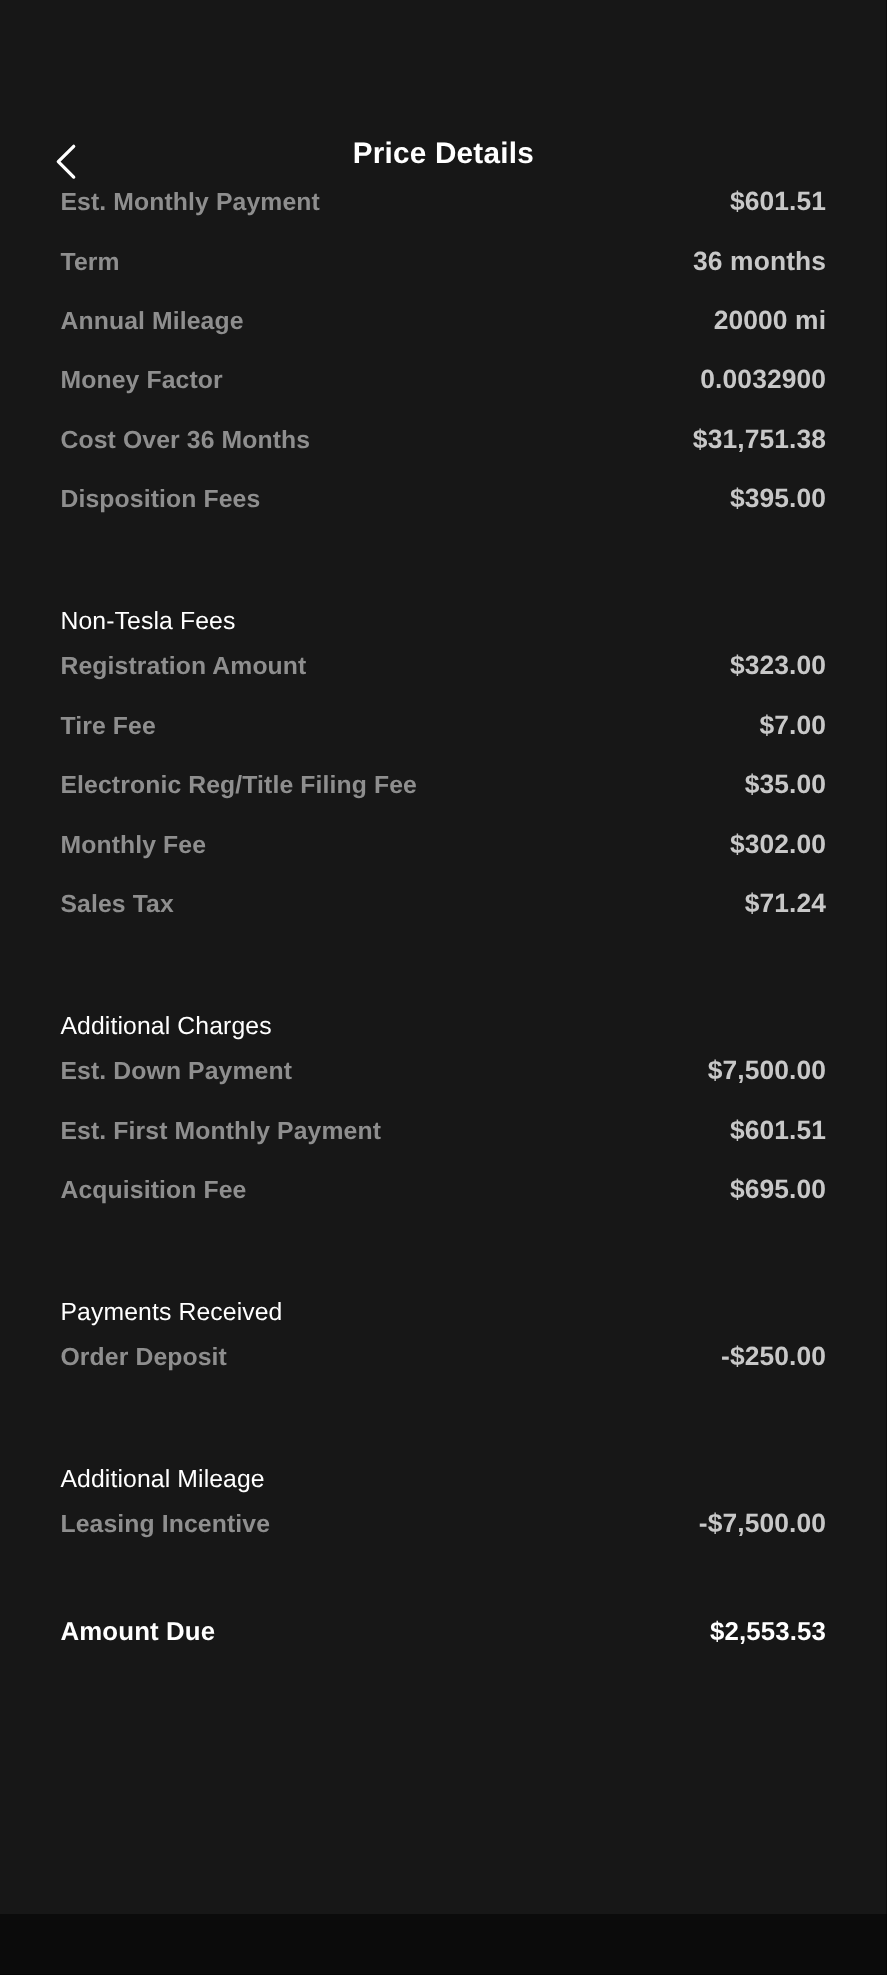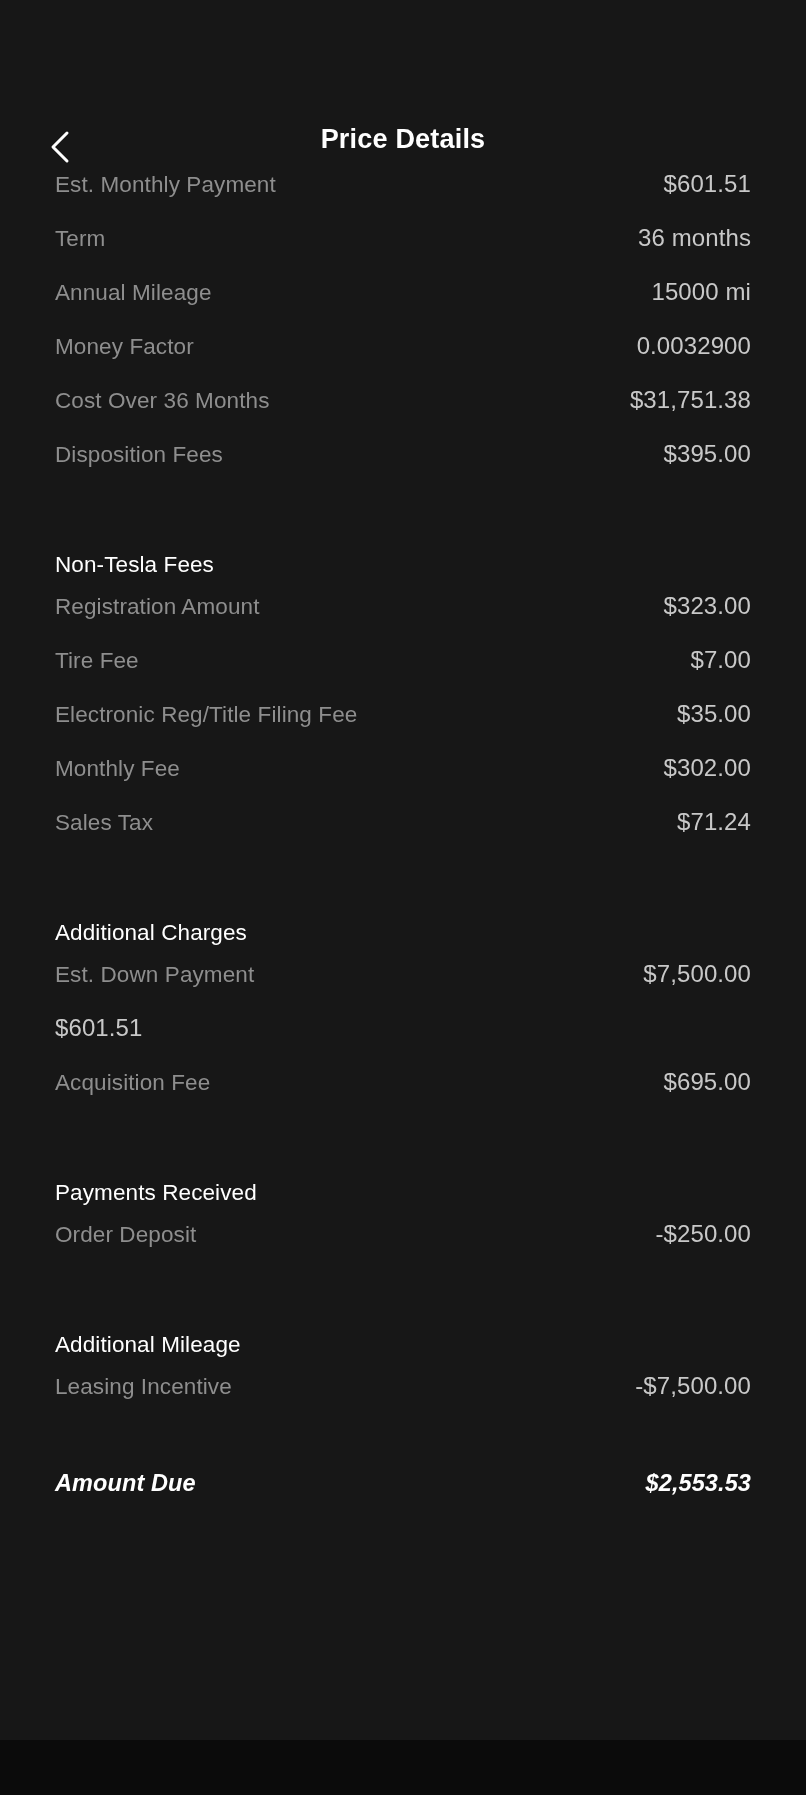--- a/index.html
+++ b/index.html
@@ -68,20 +68,21 @@
     top: 170px;
     width: 806px;
     padding: 0 55px;
     box-sizing: border-box;
   }
   .row {
     display: flex;
     justify-content: space-between;
     align-items: baseline;
     height: 54px;
+    font-weight: bold;
   }
   .row .label {
     color: #8e8e8e;
     font-size: 22.5px;
     letter-spacing: 0.1px;
   }
   .row .value {
     color: #c8c8c8;
     font-size: 24px;
     letter-spacing: 0.1px;
@@ -97,21 +98,20 @@
     letter-spacing: 0.1px;
   }
   .gap {
     height: 44px;
   }
   .total-row {
     display: flex;
     justify-content: space-between;
     align-items: baseline;
     height: 54px;
-    font-style: italic;
   }
   .total-row .label,
   .total-row .value {
     color: #ffffff;
     font-size: 23.5px;
     font-weight: bold;
     letter-spacing: 0.1px;
   }
 </style>
 </head>
@@ -137,21 +137,21 @@
         <div class="row">
           <span class="label">Est. Monthly Payment</span>
           <span class="value">$601.51</span>
         </div>
         <div class="row">
           <span class="label">Term</span>
           <span class="value">36 months</span>
         </div>
         <div class="row">
           <span class="label">Annual Mileage</span>
-          <span class="value">15000 mi</span>
+          <span class="value">20000 mi</span>
         </div>
         <div class="row">
           <span class="label">Money Factor</span>
           <span class="value">0.0032900</span>
         </div>
         <div class="row">
           <span class="label">Cost Over 36 Months</span>
           <span class="value">$31,751.38</span>
         </div>
         <div class="row">
@@ -188,20 +188,21 @@
 
       <div class="gap"></div>
 
       <div>
         <div class="section-title">Additional Charges</div>
         <div class="row">
           <span class="label">Est. Down Payment</span>
           <span class="value">$7,500.00</span>
         </div>
         <div class="row">
+          <span class="label">Est. First Monthly Payment</span>
           <span class="value">$601.51</span>
         </div>
         <div class="row">
           <span class="label">Acquisition Fee</span>
           <span class="value">$695.00</span>
         </div>
       </div>
 
       <div class="gap"></div>
 

